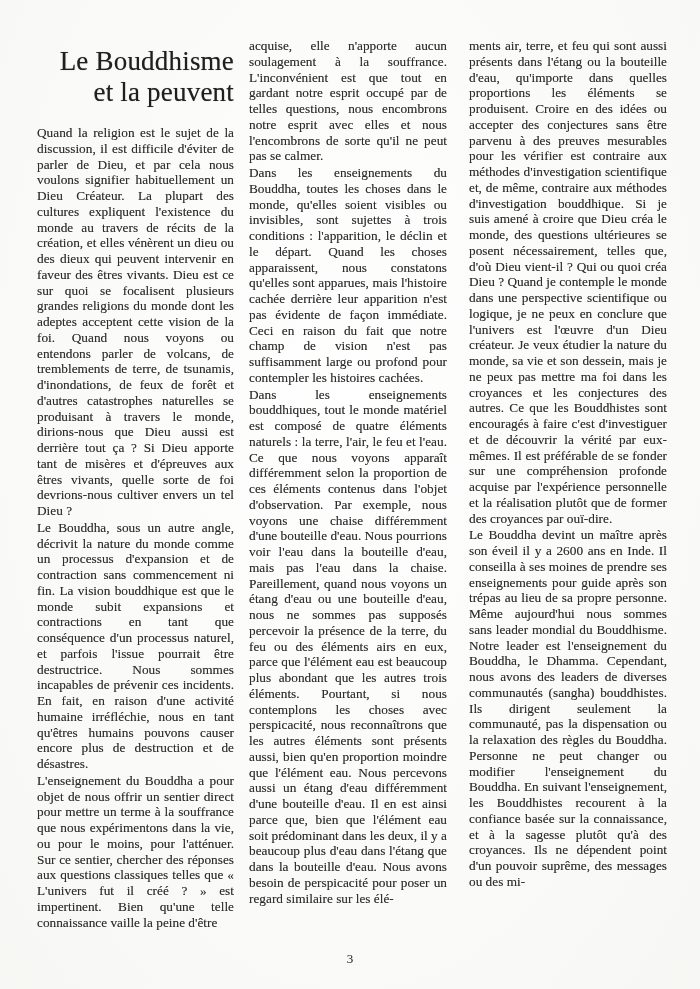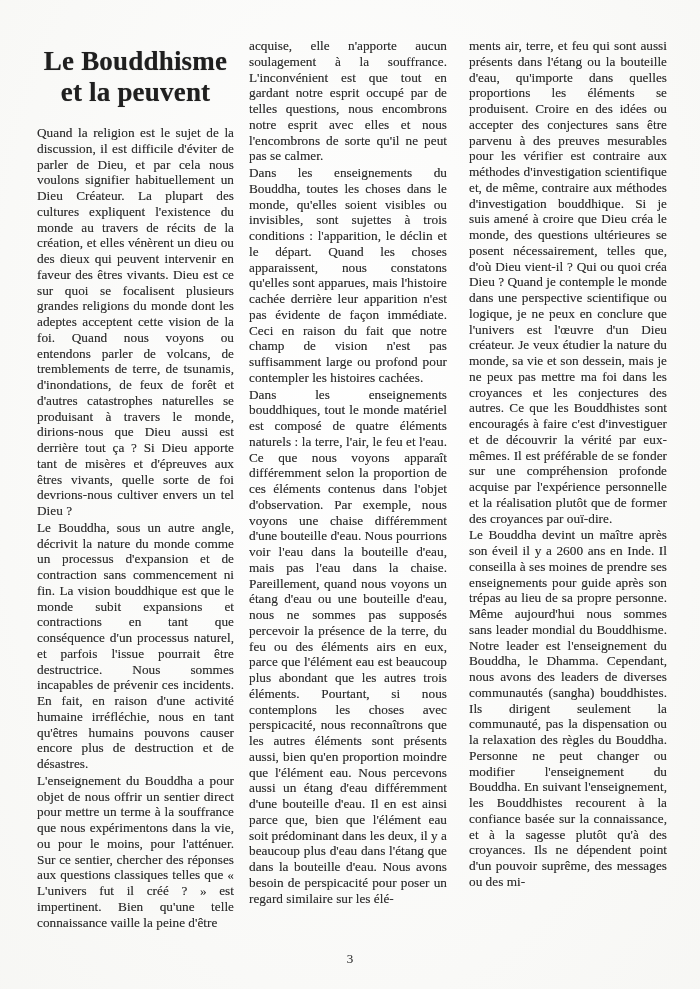--- a/index.html
+++ b/index.html
@@ -31,22 +31,22 @@
     overflow: hidden;
   }
   .col p {
     margin: 0 0 1px 0;
     padding: 0;
   }
   .col-1 { left: 37px;  top: 42px; width: 197px; height: 905px; }
   .col-2 { left: 249px; top: 38px; width: 198px; height: 910px; }
   .col-3 { left: 461px; top: 38px; width: 198px; height: 910px; margin-left: 8px; }
   .title {
-    text-align: center;
-    font-weight: bold;
+    text-align: right;
+    font-weight: normal;
     font-size: 27px;
     line-height: 31px;
     color: #1f1f1f;
     letter-spacing: 0.2px;
     margin: 4px 0 17px 0;
     text-shadow: 0 0 0.7px rgba(20,20,20,0.5);
   }
   .title span { display: block; }
   .page-number {
     position: absolute;

